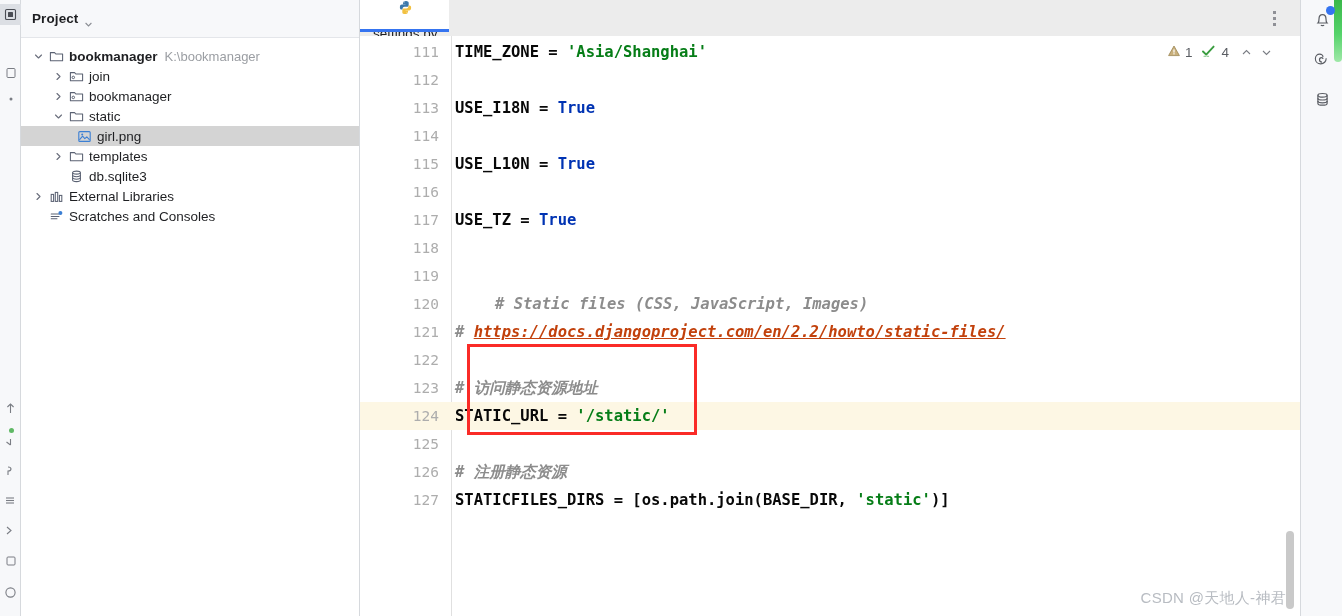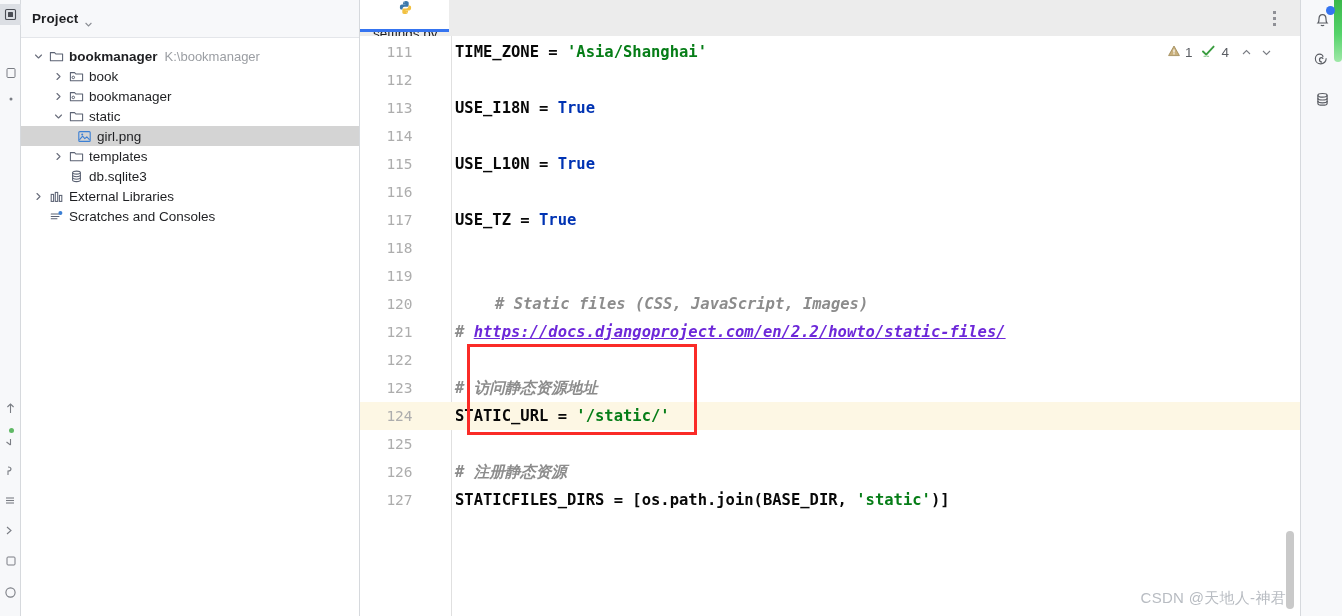--- a/index.html
+++ b/index.html
@@ -115,29 +115,29 @@
     position: absolute; left: 0; top: 0; right: 0; bottom: 0;
     font-family: "DejaVu Sans Mono", monospace;
     font-size: 15.5px;
   }
   .cline {
     position: absolute; left: 0; right: 0; height: 28px;
     display: flex; align-items: center;
   }
   .cline.cur { background: #fdf7e4; }
   .lnum {
-    width: 92px; flex: 0 0 92px; text-align: center;
+    width: 92px; flex: 0 0 92px; text-align: right;
     padding-right: 13px; color: #adadad; font-size: 14.5px;
     font-family: "DejaVu Sans Mono", monospace;
   }
   .ccode { padding-left: 3px; white-space: pre; color: #080808; font-weight: bold; }
   .k-str  { color: #067d17; }
   .k-kw   { color: #0033b3; }
   .k-com  { color: #8c8c8c; font-style: italic; }
-  .k-link { color: #6d28d9; font-style: italic; text-decoration: underline; }
+  .k-link { color: #c2410c; font-style: italic; text-decoration: underline; }
   .k-plain{ color: #080808; }
 
   
   .anno-box {
     position: absolute; border: 3px solid #fa2b27;
     pointer-events: none; background: transparent;
   }
 
   
   .inspect {
@@ -275,21 +275,21 @@
             <svg width="9" height="9" viewBox="0 0 9 9">
               <path d="M3 1.5 L6 4.5 L3 7.5" fill="none" stroke="#6c707e" stroke-width="1.15" stroke-linecap="round" stroke-linejoin="round"></path>
             </svg>
           </span>
           <span class="ticon">
             <svg width="15" height="15" viewBox="0 0 15 15">
               <path d="M1.4 3.6 L5.6 3.6 L6.8 5 L13.6 5 L13.6 11.8 L1.4 11.8 Z" fill="none" stroke="#5b6273" stroke-width="1.05" stroke-linejoin="round"></path>
               <circle cx="4.3" cy="8.4" r="1.25" fill="none" stroke="#5b6273" stroke-width="1"></circle>
             </svg>
           </span>
-          <span class="tlabel">book</span>
+          <span class="tlabel">join</span>
         </div>
         <div class="tree-row" style="padding-left: 28px;">
           <span class="tw">
             <svg width="9" height="9" viewBox="0 0 9 9">
               <path d="M3 1.5 L6 4.5 L3 7.5" fill="none" stroke="#6c707e" stroke-width="1.15" stroke-linecap="round" stroke-linejoin="round"></path>
             </svg>
           </span>
           <span class="ticon">
             <svg width="15" height="15" viewBox="0 0 15 15">
               <path d="M1.4 3.6 L5.6 3.6 L6.8 5 L13.6 5 L13.6 11.8 L1.4 11.8 Z" fill="none" stroke="#5b6273" stroke-width="1.05" stroke-linejoin="round"></path>

